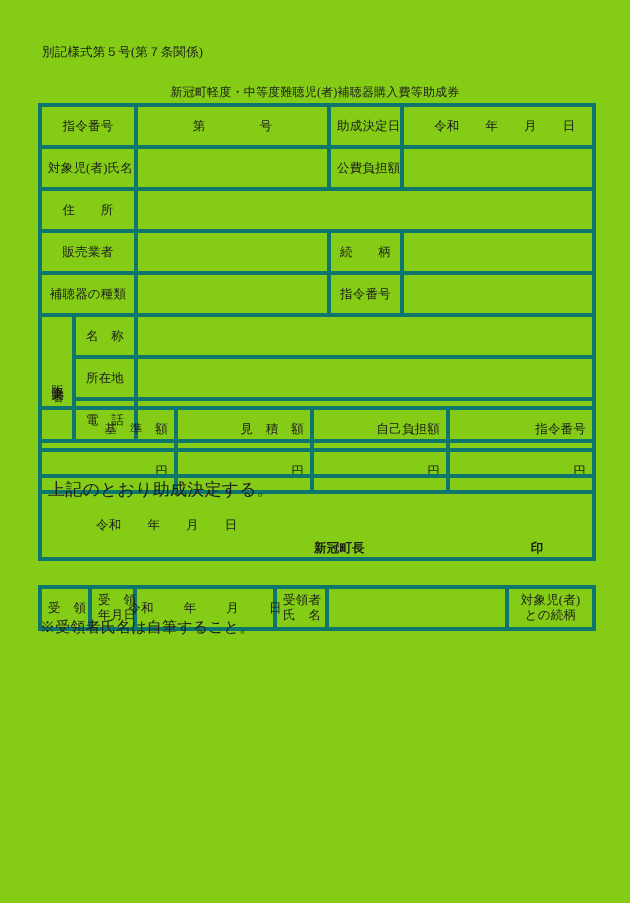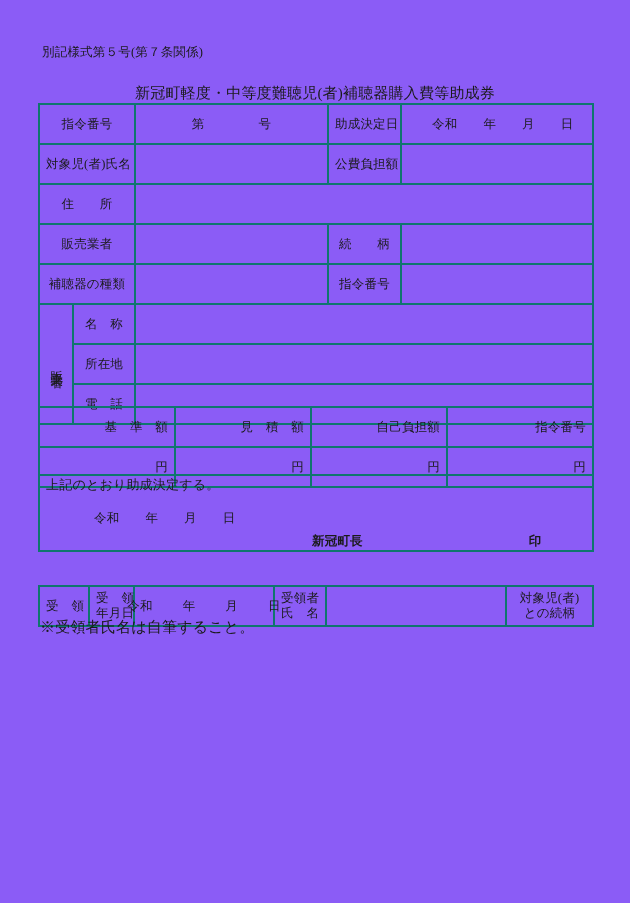--- a/index.html
+++ b/index.html
@@ -14,54 +14,54 @@
     font-family: "Liberation Serif", "DejaVu Serif", serif;
     color: #1a1a1a;
     overflow: hidden;
   }
 
   .page {
     position: absolute;
     left: 0; top: 0;
     width: 630px;
     height: 903px;
-    background: #8b5cf6;
+    background: #84cc16;
   }
 
   .form-number {
     position: absolute;
     left: 42px;
     top: 44px;
     font-size: 12.5px;
     letter-spacing: 0.2px;
     white-space: nowrap;
   }
 
   .doc-title {
     position: absolute;
     left: 38px;
     top: 84px;
     width: 554px;
     text-align: center;
-    font-size: 15px;
+    font-size: 12px;
     letter-spacing: 0.2px;
     white-space: nowrap;
   }
 
   table.form {
     position: absolute;
     left: 38px;
     top: 103px;
     width: 554px;
     border-collapse: collapse;
     table-layout: fixed;
     font-size: 12.5px;
   }
   table.form td {
-    border: 2px solid #0f766e;
+    border: 4px solid #0f766e;
     padding: 0 6px;
     vertical-align: middle;
     height: 38px;
     letter-spacing: 0.2px;
   }
 
   
   .lbl      { text-align: center; white-space: nowrap; }
   .val      { text-align: left; }
   .blank    { }
@@ -94,21 +94,21 @@
   }
   .amt-head { text-align: right; height: 24px; white-space: nowrap; margin-top: 27px; }
 
   
   td.decision {
     height: 92px;
     vertical-align: top;
     padding: 6px 10px 0 10px;
     position: relative;
   }
-  .decision-line1 { font-size: 13px; }
+  .decision-line1 { font-size: 17px; }
   .decision-date  { margin-top: 16px; padding-left: 48px; display: flex; gap: 26px; white-space: nowrap; }
   .decision-sign  { margin-top: 6px; display: flex; white-space: nowrap; font-weight: bold; }
   .sign-name { margin-left: 266px; }
   .sign-seal { margin-left: 166px; }
 
   
   .two-line {
     text-align: center;
     line-height: 1.18;
     white-space: nowrap;

